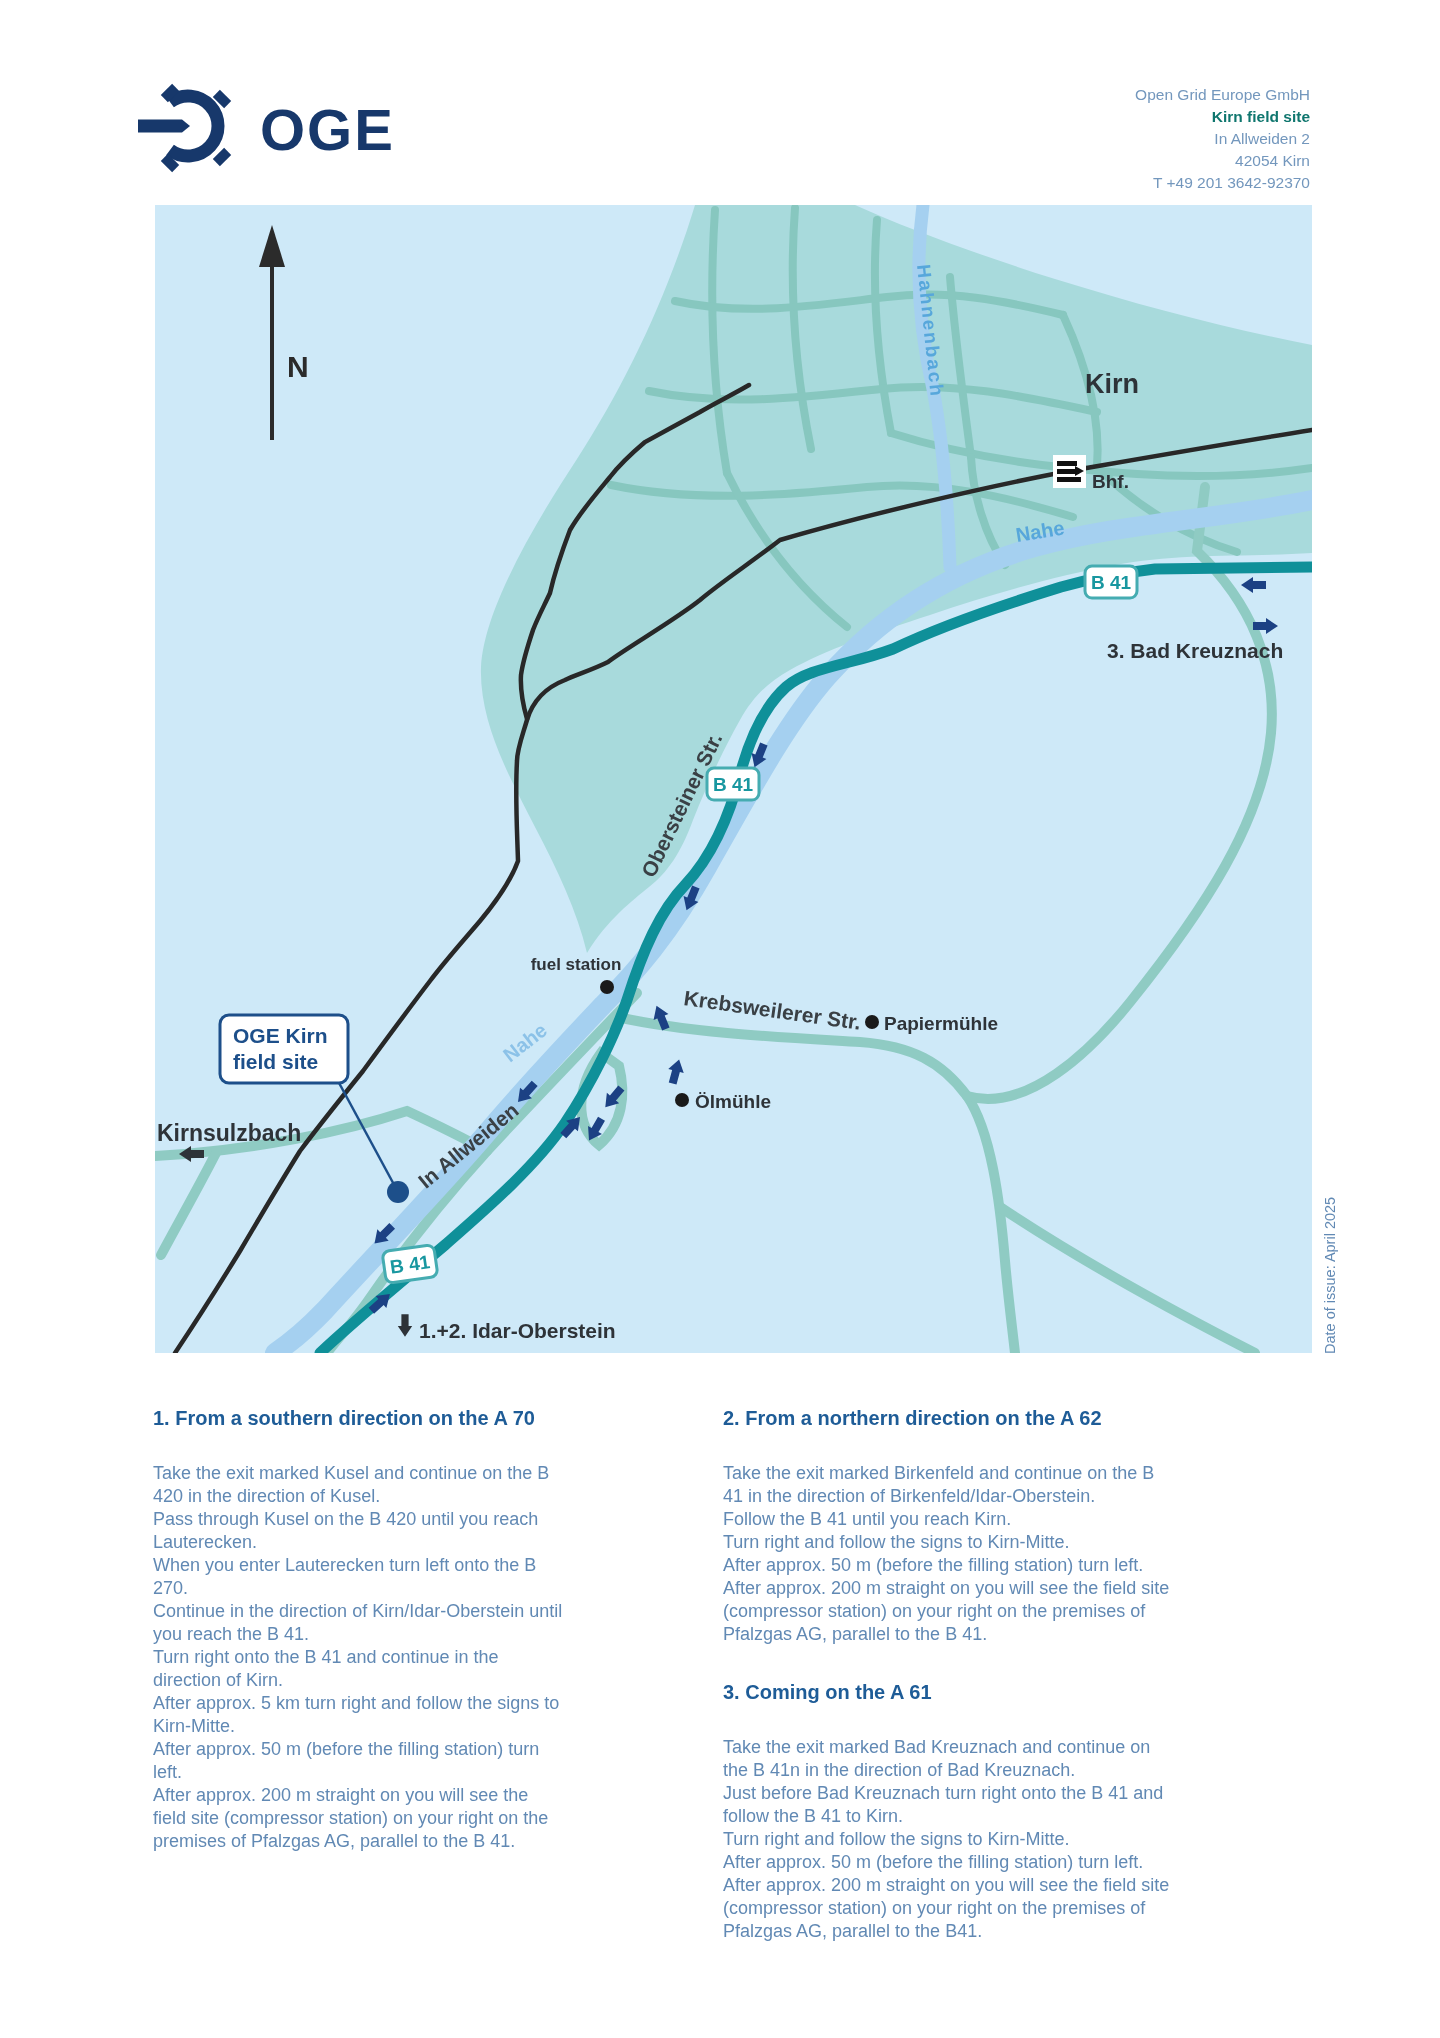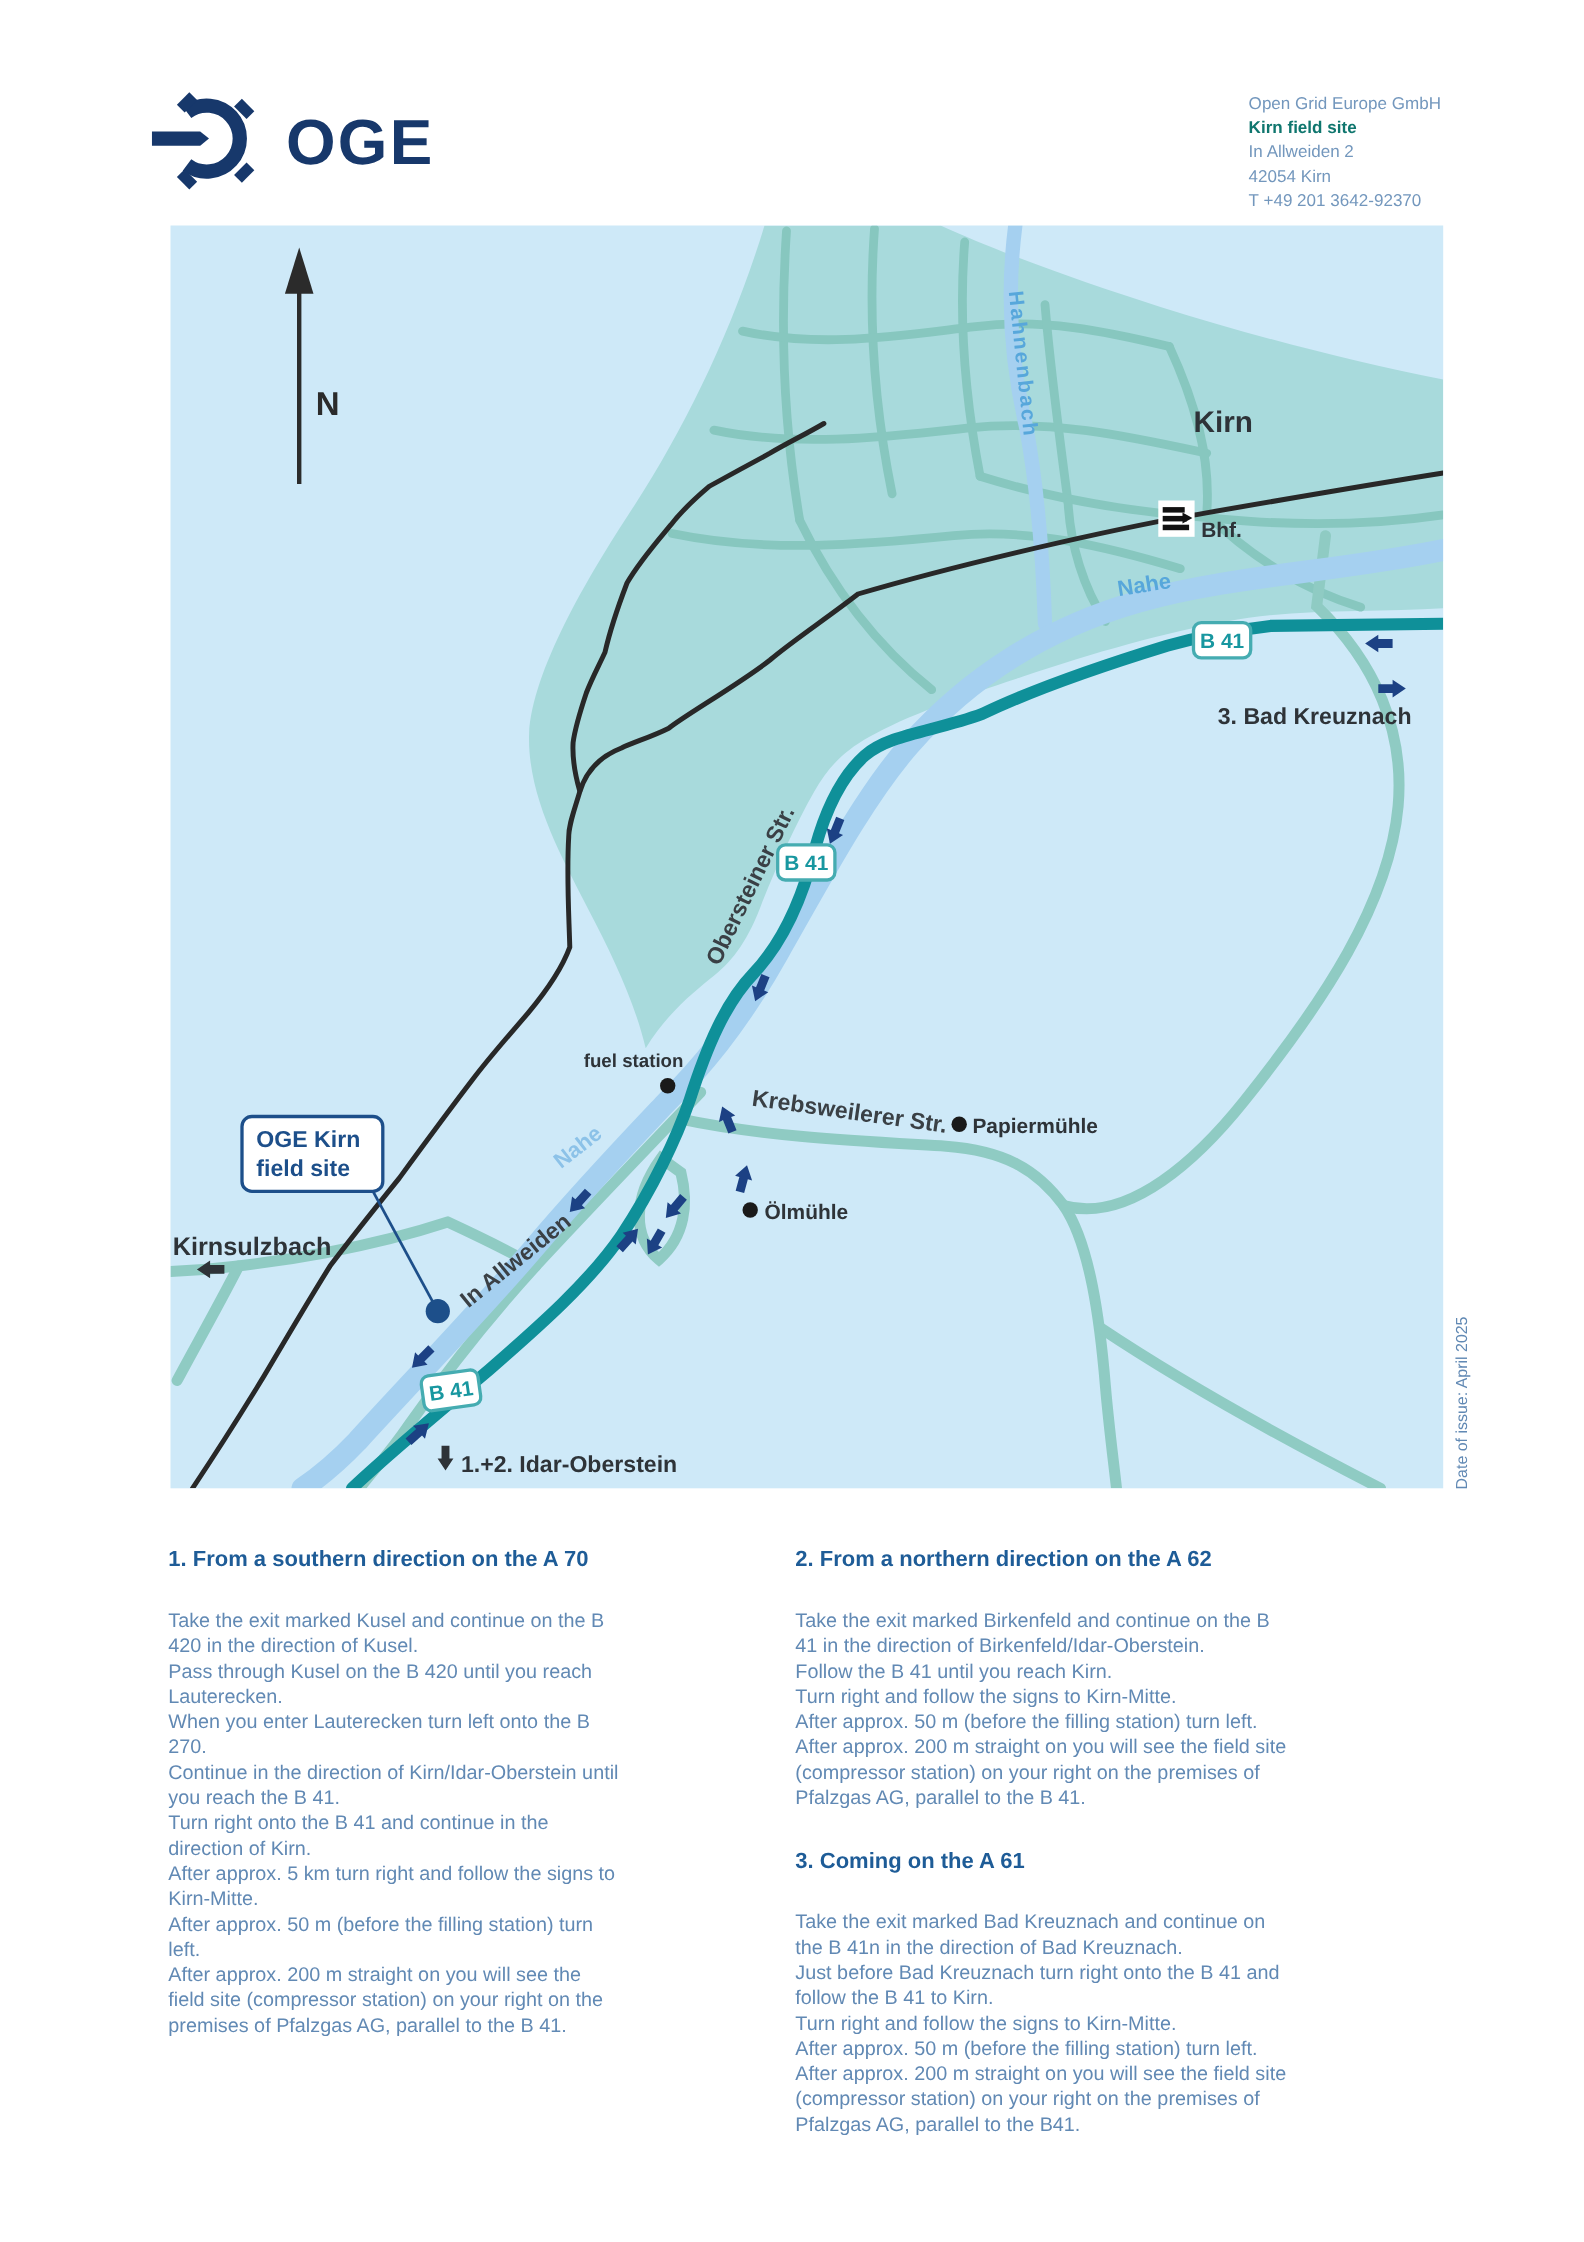--- a/index.html
+++ b/index.html
@@ -6,21 +6,21 @@
   body{
     width:1440px;height:2038px;position:relative;background:#ffffff;
     font-family:"Liberation Sans", sans-serif;
     -webkit-font-smoothing:antialiased;
   }
   .abs{position:absolute;}
   
   .logo-wrap{left:138px;top:80px;width:300px;height:95px;display:flex;align-items:center;}
   .logo-mark{width:100px;height:92px;flex:0 0 auto;}
   .logo-text{font-size:58px;font-weight:bold;color:#17386B;letter-spacing:2px;margin-left:22px;margin-top:4px;}
-  .address{right:130px;top:84px;text-align:left;color:#7397BD;font-size:15.5px;line-height:22px;}
+  .address{right:130px;top:84px;text-align:right;color:#7397BD;font-size:15.5px;line-height:22px;}
   .address .site{font-weight:bold;color:#0f766e;}
   
   .map{left:155px;top:205px;width:1157px;height:1148px;background:#CEE9F8;overflow:hidden;}
   .map svg{display:block;width:100%;height:100%;}
   
   .date-note{
     left:1322px;top:1168px;height:186px;width:20px;
     color:#6189B4;font-size:14.5px;white-space:nowrap;
     writing-mode:vertical-rl;transform:rotate(180deg);
   }

